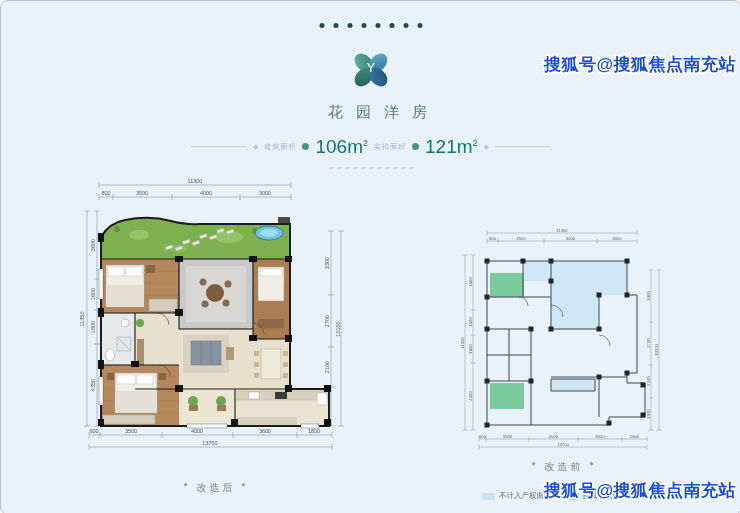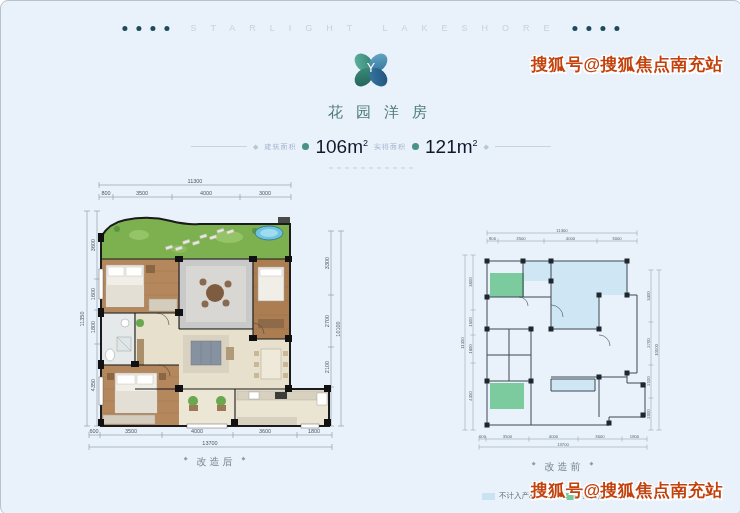--- a/index.html
+++ b/index.html
@@ -13,53 +13,52 @@
   
   .logo{top:46px;left:50%;transform:translateX(-50%);}
   .title{top:102px;width:100%;text-align:center;font-size:15px;letter-spacing:13px;
          padding-left:13px;color:#4d7a74;}
   
   .arealine{top:136px;width:100%;display:flex;justify-content:center;align-items:center;gap:6px;color:#9fb3cc;}
   .hline{width:56px;height:1px;background:#c6d4e2;}
   .dmd{color:#b6c8d8;font-size:7px;line-height:1;}
   .alabel{font-size:7px;color:#9fb3cc;letter-spacing:1px;}
   .adot{width:7px;height:7px;border-radius:50%;background:#4a9287;display:inline-block;}
-  .aval{font-size:19px;color:#0f172a;line-height:1;}
+  .aval{font-size:19px;color:#0f766e;line-height:1;}
   .aval sup{font-size:9px;}
   .fadedash{top:166px;left:50%;transform:translateX(-50%);width:84px;height:2px;
      background:repeating-linear-gradient(90deg,#ccd9e6 0 4px,transparent 4px 8px);opacity:.7;}
   
   .plancap{font-size:10px;color:#77878c;letter-spacing:3px;display:flex;gap:6px;justify-content:center;}
   .plancap .mini{font-size:5px;color:#8ba0a6;}
-  .cap-after{top:454px;left:80px;width:270px;}
+  .cap-after{top:480px;left:80px;width:270px;}
   .cap-before{top:459px;left:458px;width:210px;}
   
   .legend{top:490px;left:481px;display:flex;gap:14px;align-items:flex-end;}
   .lgitem{display:flex;gap:4px;align-items:center;font-size:7.5px;color:#5a6a74;white-space:nowrap;}
   .sw{width:13px;height:7px;display:inline-block;}
   .sw1{background:#c9e3f3;}
   .sw2{background:#79c99c;}
   
-  .wm{right:18px;font-weight:bold;font-size:17px;color:#c2410c;white-space:nowrap;letter-spacing:.5px;
+  .wm{right:5px;font-weight:bold;font-size:17px;color:#1d4ed8;white-space:nowrap;letter-spacing:.5px;
       text-shadow:-1.5px -1.5px 0 #fff,1.5px -1.5px 0 #fff,-1.5px 1.5px 0 #fff,1.5px 1.5px 0 #fff,0 0 2px #fff;}
   .wm-top{top:52px;}
   .wm-bottom{top:478px;}
   svg text{font-family:"Liberation Sans",sans-serif;}
 </style>
 </head>
 <body>
 
 <div class="page">
 
   <div class="abs dotsrow">
     <span class="dot"></span>
     <span class="dot"></span>
     <span class="dot"></span>
     <span class="dot"></span>
-    <span class="letters">STARLIGHT LAKESHORE</span>
     <span class="dot"></span>
     <span class="dot"></span>
     <span class="dot"></span>
     <span class="dot"></span>
   </div>
 
   <div class="abs logo">
     <svg width="46" height="46" viewBox="0 0 48 48">
       <defs>
         <linearGradient id="g1" x1="0" y1="0" x2="1" y2="1">

